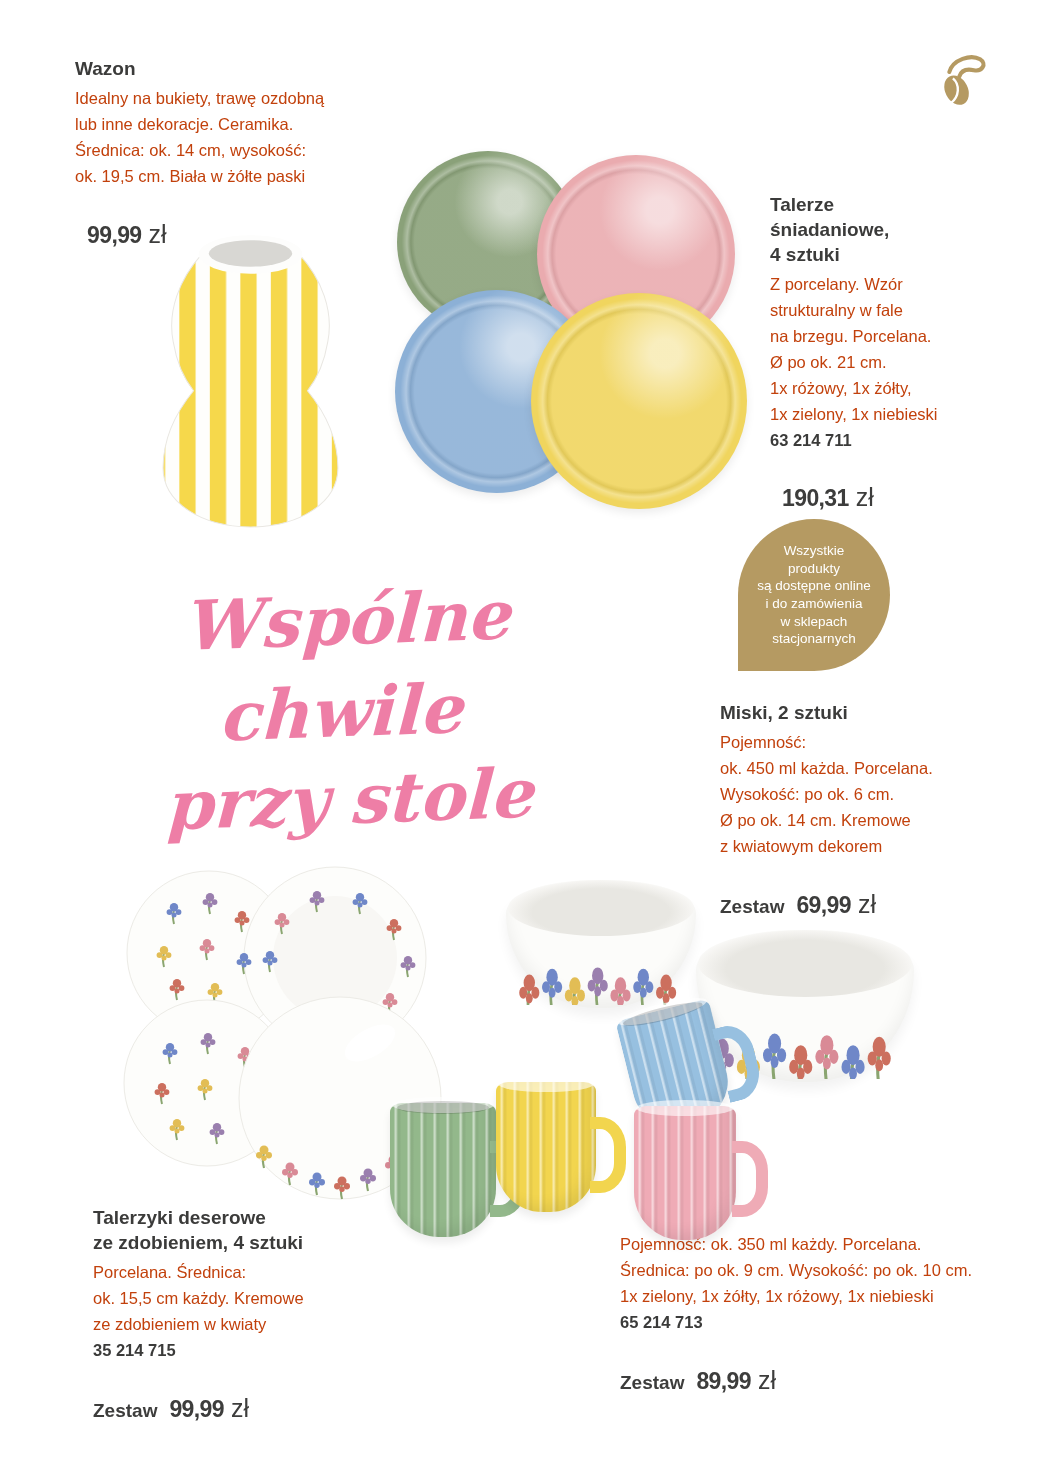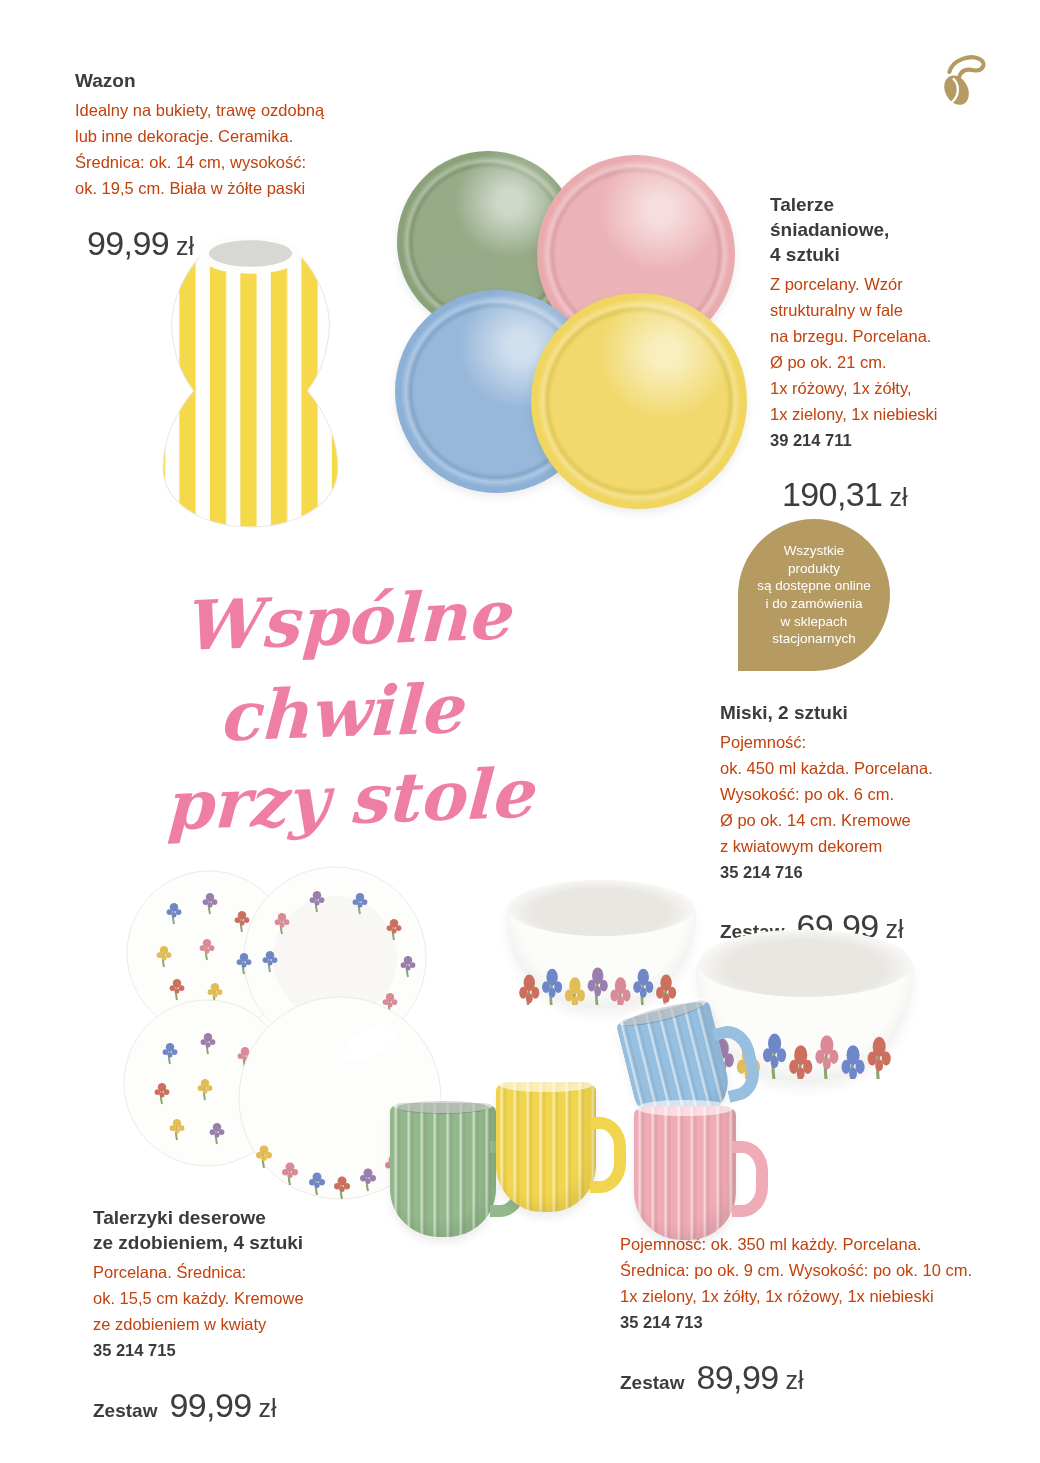--- a/index.html
+++ b/index.html
@@ -13,21 +13,21 @@
   .pblock h3 {
     margin:0 0 5px 0; font-size:19px; line-height:1.32; font-weight:bold;
     color:#3b3b3a; white-space:pre-line;
   }
   .pblock .desc {
     margin:0; font-size:16.5px; line-height:1.57; color:#c2410c; white-space:pre-line;
   }
   .pblock .sku { font-size:16.5px; line-height:1.57; font-weight:bold; color:#3b3b3a; }
   .price { margin-top:15px; display:flex; align-items:baseline; }
   .price .label { font-size:19px; font-weight:bold; margin-right:12px; }
-  .price .value { font-size:34px; font-weight:normal; letter-spacing:-0.6px; }
+  .price .value { font-size:23px; font-weight:bold; letter-spacing:-0.6px; }
   .price .unit  { font-size:25px; font-weight:normal; margin-left:7px;margin-top:15px; }
 
   
   .headline {
     position:absolute; left:55px; top:575px; width:590px; text-align:center;
     font-family:"DejaVu Serif", serif; font-style:italic; font-weight:bold;
     transform:rotate(-2deg);
   }
   .headline .hl1 { font-size:68px; line-height:1.35; display:block; transform:skewX(-6deg); }
   .headline .hl2 { font-size:68px; line-height:1.2;  display:block; transform:skewX(-6deg); }
@@ -100,21 +100,21 @@
 <body>
 
 <div class="page">
 
   <svg class="logo" width="58" height="64" viewBox="0 0 64 70">
     <path d="M18 24 C 22 10, 42 4, 52 10 C 60 15, 54 24, 45 22 C 36 20, 31 23, 29 29" fill="none" stroke="#b59a62" stroke-width="4.5" stroke-linecap="round"></path>
     <ellipse cx="26" cy="44" rx="12.5" ry="17" transform="rotate(-27 26 44)" fill="#b59a62"></ellipse>
     <path d="M22 31 C 30 38, 29 51, 20 58" stroke="#ffffff" stroke-width="2.6" fill="none"></path>
   </svg>
 
-  <section class="pblock" style="left:75px; top:68px; width:320px;">
+  <section class="pblock" style="left:75px; top:56px; width:320px;">
     <h3>Wazon</h3>
     <p class="desc">Idealny na bukiety, trawę ozdobną
 lub inne dekoracje. Ceramika.
 Średnica: ok. 14 cm, wysokość:
 ok. 19,5 cm. Biała w żółte paski</p>
     <div class="price">
       <span class="label"></span>
       <span class="value">99,99</span>
       <span class="unit">zł</span>
     </div>
@@ -144,21 +144,21 @@
   <section class="pblock" style="left:770px; top:192px; width:250px;">
     <h3>Talerze
 śniadaniowe,
 4 sztuki</h3>
     <p class="desc">Z porcelany. Wzór
 strukturalny w fale
 na brzegu. Porcelana.
 Ø po ok. 21 cm.
 1x różowy, 1x żółty,
 1x zielony, 1x niebieski</p>
-    <div class="sku">39 214 711</div>
+    <div class="sku">63 214 711</div>
     <div class="price">
       <span class="label"></span>
       <span class="value">190,31</span>
       <span class="unit">zł</span>
     </div>
   </section>
 
   <div class="badge" style="background-color: rgb(181, 154, 98);">Wszystkie
 produkty
 są dostępne online
@@ -171,21 +171,20 @@
     <span class="hl2">przy stole</span>
   </h1>
 
   <section class="pblock" style="left:720px; top:700px; width:300px;">
     <h3>Miski, 2 sztuki</h3>
     <p class="desc">Pojemność:
 ok. 450 ml każda. Porcelana.
 Wysokość: po ok. 6 cm.
 Ø po ok. 14 cm. Kremowe
 z kwiatowym dekorem</p>
-    <div class="sku">35 214 716</div>
     <div class="price">
       <span class="label">Zestaw</span>
       <span class="value">69,99</span>
       <span class="unit">zł</span>
     </div>
   </section>
 
   <svg class="dessert" width="345" height="350" viewBox="0 0 345 350">
     <defs>
       <g id="flw">
@@ -284,21 +283,21 @@
       <span class="label">Zestaw</span>
       <span class="value">99,99</span>
       <span class="unit">zł</span>
     </div>
   </section>
 
   <section class="pblock" style="left:620px; top:1232px; width:410px;">
     <p class="desc">Pojemność: ok. 350 ml każdy. Porcelana.
 Średnica: po ok. 9 cm. Wysokość: po ok. 10 cm.
 1x zielony, 1x żółty, 1x różowy, 1x niebieski</p>
-    <div class="sku">35 214 713</div>
+    <div class="sku">65 214 713</div>
     <div class="price">
       <span class="label">Zestaw</span>
       <span class="value">89,99</span>
       <span class="unit">zł</span>
     </div>
   </section>
 
 </div>
 
 </body></html>

